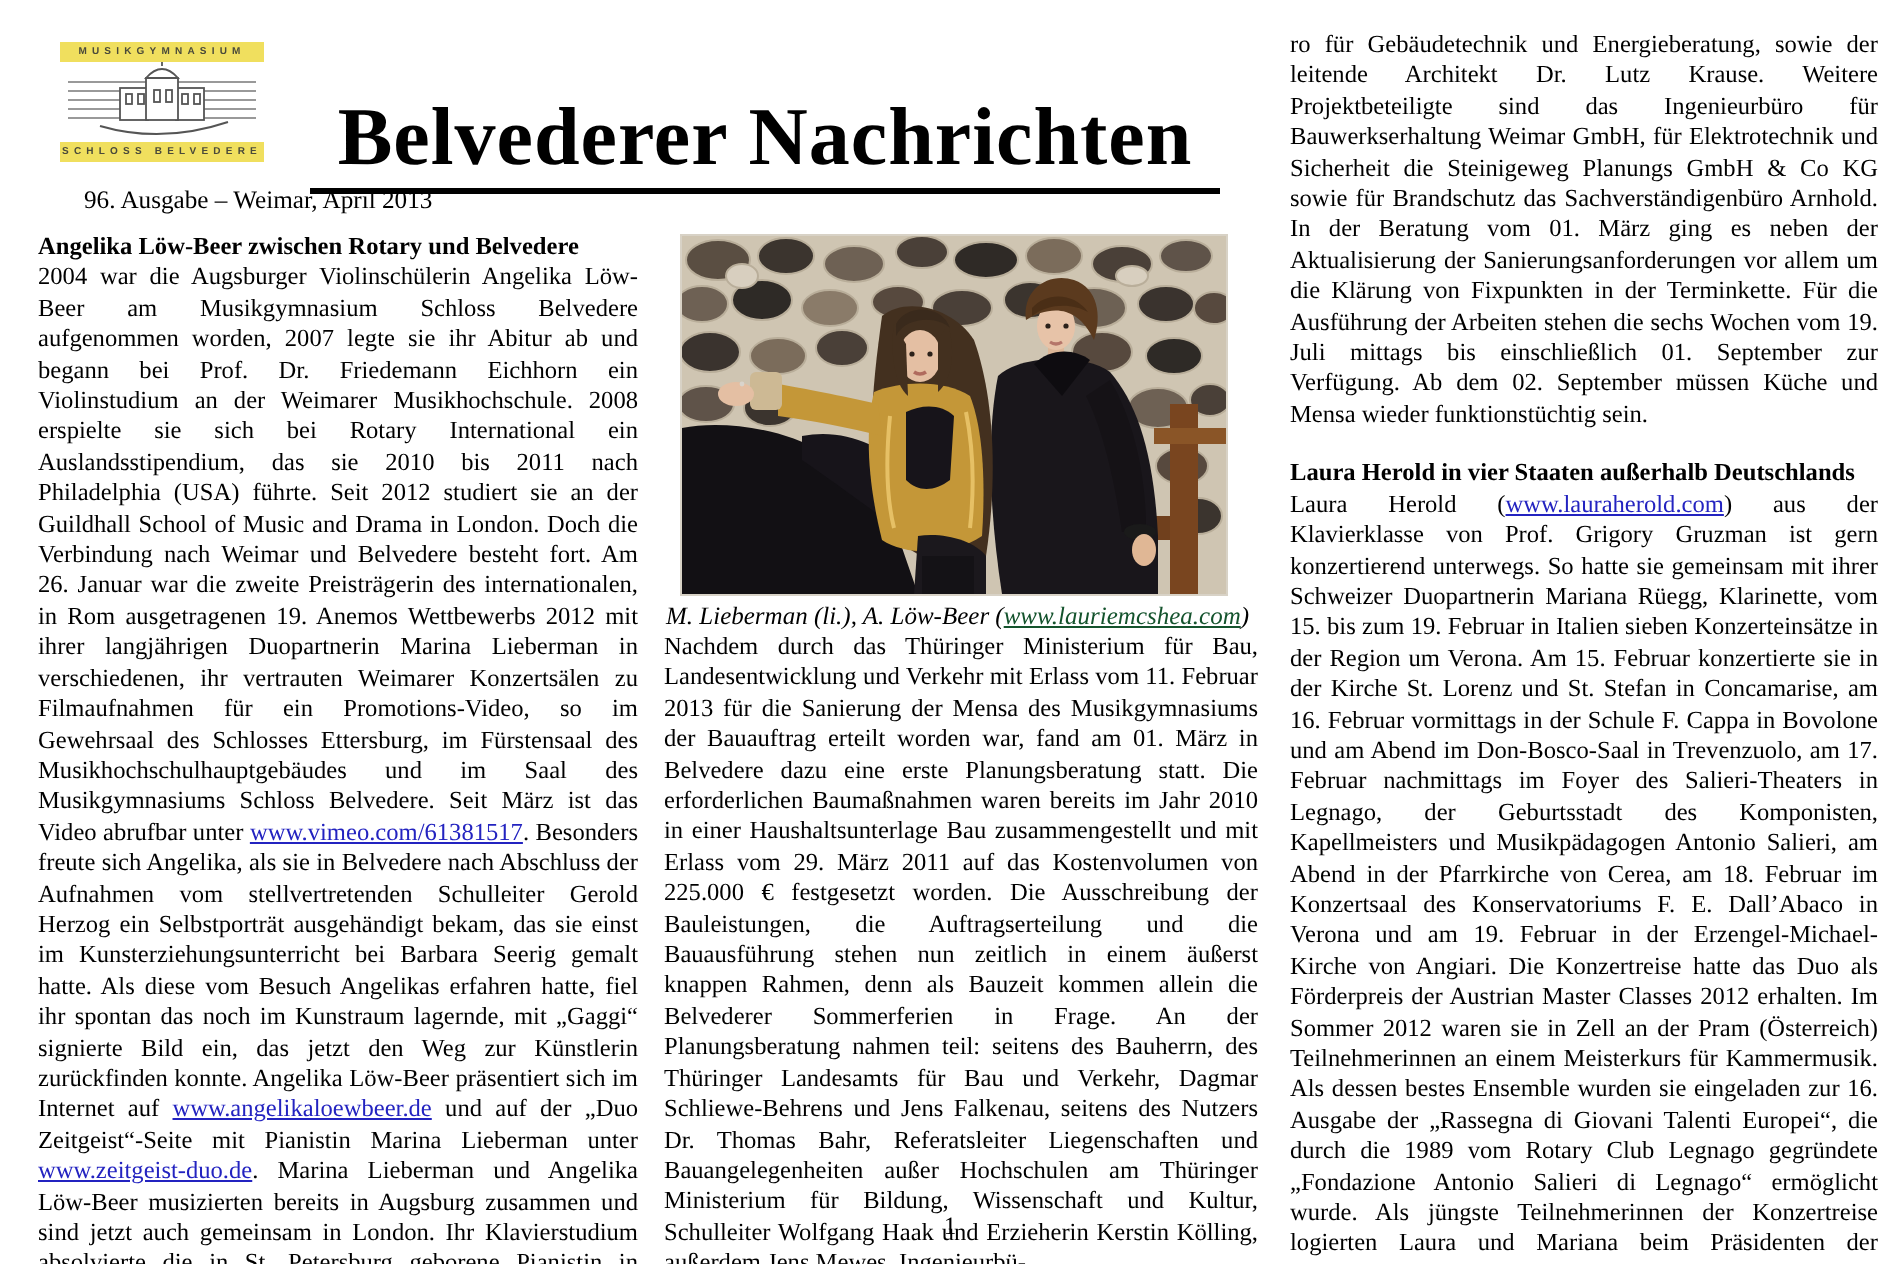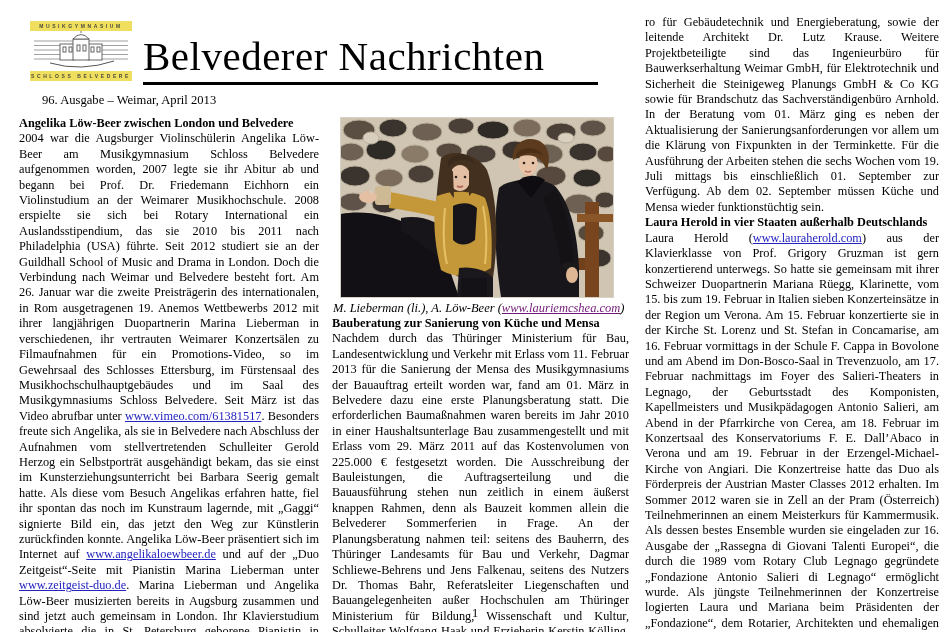--- a/index.html
+++ b/index.html
@@ -10,32 +10,32 @@
   
   .logo{position:absolute;left:30px;top:21px;width:102px;}
   .logo-band{
     background:#f0df5e;color:#4a4a3a;text-align:center;
     font-family:"Liberation Sans", sans-serif;font-weight:bold;
     font-size:5px;letter-spacing:2.6px;padding:3px 0 2px 0;line-height:5px;
   }
   .logo-art{height:40px;background:#fff;}
   .logo-art svg{display:block;width:102px;height:40px;}
   .title{
-    position:absolute;left:143px;top:34px;width:455px;margin:0;
-    font-size:41px;font-weight:normal;text-align:left;letter-spacing:.5px;
+    position:absolute;left:143px;top:34px;width:455px;margin:12px;
+    font-size:41px;font-weight:bold;text-align:center;letter-spacing:.5px;
     border-bottom:3.5px solid #000;padding-bottom:4px;line-height:44px;white-space:nowrap;
   }
   .issue{position:absolute;left:42px;top:93px;font-size:12.6px;}
   
   .col{position:absolute;text-align:justify;font-size:12.3px;line-height:15.4px;}
   .col1{left:19px;top:116px;width:300px;}
   .col2{left:332px;top:112px;width:297px;}
   .col3{left:645px;top:15px;width:294px;}
   .col h2{font-size:12.3px;line-height:15.4px;font-weight:bold;margin:0;text-align:left;}
-  .col h2.gap-above{}
+  .col h2.gap-above{margin-top:14px;}
   .col p{margin:0;}
   a.link{cursor:pointer;}
   
   .photo{width:272px;height:179px;margin:5px 0 0 8px;border:1px solid #d8d2c6;}
   .photo svg{display:block;width:272px;height:179px;}
   .caption{font-style:italic;font-size:12.5px;line-height:15px;text-align:left;margin:3px 0 0 1px;white-space:nowrap;}
   
   .footer{position:absolute;left:0;top:606px;width:950px;text-align:center;font-size:12.5px;}
 </style>
 <title>Belvederer Nachrichten</title></head>
@@ -70,21 +70,21 @@
         <path d="M20,32 Q51,41 84,30" fill="none" stroke="#555" stroke-width="1"></path>
       </svg>
     </div>
     <div class="logo-band">SCHLOSS BELVEDERE</div>
   </div>
 
   <h1 class="title">Belvederer Nachrichten</h1>
   <div class="issue">96. Ausgabe – Weimar, April 2013</div>
 
   <section class="col col1">
-    <h2>Angelika Löw-Beer zwischen London und Belvedere</h2>
+    <h2>Angelika Löw-Beer zwischen Rotary und Belvedere</h2>
     <p>2004 war die Augsburger Violinschülerin Angelika Löw-Beer am Musikgymnasium Schloss Belvedere aufgenommen worden, 2007 legte sie ihr Abitur ab und begann bei Prof. Dr. Friedemann Eichhorn ein Violinstudium an der Weimarer Musikhochschule. 2008 erspielte sie sich bei Rotary International ein Auslandsstipendium, das sie 2010 bis 2011 nach Philadelphia (USA) führte. Seit 2012 studiert sie an der Guildhall School of Music and Drama in London. Doch die Verbindung nach Weimar und Belvedere besteht fort. Am 26. Januar war die zweite Preisträgerin des internationalen, in Rom ausgetragenen 19. Anemos Wettbewerbs 2012 mit ihrer langjährigen Duopartnerin Marina Lieberman in verschiedenen, ihr vertrauten Weimarer Konzertsälen zu Filmaufnahmen für ein Promotions-Video, so im Gewehrsaal des Schlosses Ettersburg, im Fürstensaal des Musikhochschulhauptgebäudes und im Saal des Musikgymnasiums Schloss Belvedere. Seit März ist das Video abrufbar unter <a class="link" href="#" style="color: rgb(35, 35, 192);">www.vimeo.com/61381517</a>. Besonders freute sich Angelika, als sie in Belvedere nach Abschluss der Aufnahmen vom stellvertretenden Schulleiter Gerold Herzog ein Selbstporträt ausgehändigt bekam, das sie einst im Kunsterziehungsunterricht bei Barbara Seerig gemalt hatte. Als diese vom Besuch Angelikas erfahren hatte, fiel ihr spontan das noch im Kunstraum lagernde, mit „Gaggi“ signierte Bild ein, das jetzt den Weg zur Künstlerin zurückfinden konnte. Angelika Löw-Beer präsentiert sich im Internet auf <a class="link" href="#" style="color: rgb(35, 35, 192);">www.angelikaloewbeer.de</a> und auf der „Duo Zeitgeist“-Seite mit Pianistin Marina Lieberman unter <a class="link" href="#" style="color: rgb(35, 35, 192);">www.zeitgeist-duo.de</a>. Marina Lieberman und Angelika Löw-Beer musizierten bereits in Augsburg zusammen und sind jetzt auch gemeinsam in London. Ihr Klavierstudium absolvierte die in St. Petersburg geborene Pianistin in Nürnberg und Augsburg und erfüllt in London neben Konzertverpflichtungen verschiedene Unterrichtsverträge, so im London Music Centre und in der South Musico School ().</p>
   </section>
 
   <section class="col col2">
     <div class="photo">
       <svg viewBox="0 0 272 179" preserveAspectRatio="none" xmlns="http://www.w3.org/2000/svg">
 
         <rect x="0" y="0" width="272" height="179" fill="#cfc5b2"></rect>
         <g stroke="#b9ae9a" stroke-width="1">
           <ellipse cx="18" cy="12" rx="16" ry="10" fill="#5a4e42"></ellipse>
@@ -156,22 +156,21 @@
         <path d="M106,44 C104,58 106,74 113,80 L112,54 Z" fill="#43301f"></path>
         <path d="M133,44 C137,58 135,72 128,78 L128,52 Z" fill="#43301f"></path>
         <path d="M107,44 C112,34 130,34 134,46 C128,40 112,40 107,50 Z" fill="#3a2a1c"></path>
         <circle cx="115" cy="59" r="1.3" fill="#2b211a"></circle>
           <circle cx="124" cy="59" r="1.3" fill="#2b211a"></circle>
         <path d="M116,68 q3,2 6,0" stroke="#b06b5e" stroke-width="1.8" fill="none"></path>
         <path d="M118,150 C130,148 146,152 152,160 L152,179 L116,179 Z" fill="#1b181d"></path>
         <rect x="120" y="160" width="26" height="19" fill="#141216"></rect>
       </svg>
     </div>
-    <div class="caption">M. Lieberman (li.), A. Löw-Beer  (<a class="link" href="#" style="color: #701a75;">www.lauriemcshea.com</a>)</div>
-    <h2 class="gap-above">Bauberatung zur Sanierung von Küche und Mensa</h2>
+    <div class="caption">M. Lieberman (li.), A. Löw-Beer  (<a class="link" href="#" style="color: #14532d;">www.lauriemcshea.com</a>)</div>
     <p>Nachdem durch das Thüringer Ministerium für Bau, Landesentwicklung und Verkehr mit Erlass vom 11. Februar 2013 für die Sanierung der Mensa des Musikgymnasiums der Bauauftrag erteilt worden war, fand am 01. März in Belvedere dazu eine erste Planungsberatung statt. Die erforderlichen Baumaßnahmen waren bereits im Jahr 2010 in einer Haushaltsunterlage Bau zusammengestellt und mit Erlass vom 29. März 2011 auf das Kostenvolumen von 225.000 € festgesetzt worden. Die Ausschreibung der Bauleistungen, die Auftragserteilung und die Bauausführung stehen nun zeitlich in einem äußerst knappen Rahmen, denn als Bauzeit kommen allein die Belvederer Sommerferien in Frage. An der Planungsberatung nahmen teil: seitens des Bauherrn, des Thüringer Landesamts für Bau und Verkehr, Dagmar Schliewe-Behrens und Jens Falkenau, seitens des Nutzers Dr. Thomas Bahr, Referatsleiter Liegenschaften und Bauangelegenheiten außer Hochschulen am Thüringer Ministerium für Bildung, Wissenschaft und Kultur, Schulleiter Wolfgang Haak und Erzieherin Kerstin Kölling, außerdem Jens Mewes, Ingenieurbü-</p>
   </section>
 
   <section class="col col3">
     <p>ro für Gebäudetechnik und Energieberatung, sowie der leitende Architekt Dr. Lutz Krause. Weitere Projektbeteiligte sind das Ingenieurbüro für Bauwerkserhaltung Weimar GmbH, für Elektrotechnik und Sicherheit die Steinigeweg Planungs GmbH &amp; Co KG sowie für Brandschutz das Sachverständigenbüro Arnhold. In der Beratung vom 01. März ging es neben der Aktualisierung der Sanierungsanforderungen vor allem um die Klärung von Fixpunkten in der Terminkette. Für die Ausführung der Arbeiten stehen die sechs Wochen vom 19. Juli mittags bis einschließlich 01. September zur Verfügung. Ab dem 02. September müssen Küche und Mensa wieder funktionstüchtig sein.</p>
     <h2 class="gap-above">Laura Herold in vier Staaten außerhalb Deutschlands</h2>
     <p>Laura Herold (<a class="link" href="#" style="color: rgb(35, 35, 192);">www.lauraherold.com</a>) aus der Klavierklasse von Prof. Grigory Gruzman ist gern konzertierend unterwegs. So hatte sie gemeinsam mit ihrer Schweizer Duopartnerin Mariana Rüegg, Klarinette, vom 15. bis zum 19. Februar in Italien sieben Konzerteinsätze in der Region um Verona. Am 15. Februar konzertierte sie in der Kirche St. Lorenz und St. Stefan in Concamarise, am 16. Februar vormittags in der Schule F. Cappa in Bovolone und am Abend im Don-Bosco-Saal in  Trevenzuolo, am 17. Februar nachmittags im Foyer des Salieri-Theaters in Legnago, der Geburtsstadt des Komponisten, Kapellmeisters und Musikpädagogen Antonio Salieri, am Abend in der Pfarrkirche von Cerea, am 18. Februar im Konzertsaal des Konservatoriums F. E. Dall’Abaco in Verona und am 19. Februar in der Erzengel-Michael-Kirche von Angiari. Die Konzertreise hatte das Duo als Förderpreis der Austrian Master Classes 2012 erhalten. Im Sommer 2012 waren sie in Zell an der Pram (Österreich) Teilnehmerinnen an einem Meisterkurs für Kammermusik. Als dessen bestes Ensemble wurden sie eingeladen zur 16. Ausgabe der „Rassegna di Giovani Talenti Europei“, die durch die 1989 vom Rotary Club Legnago gegründete „Fondazione Antonio Salieri di Legnago“ ermöglicht wurde. Als jüngste Teilnehmerinnen der Konzertreise logierten Laura und Mariana beim Präsidenten der „Fondazione“, dem Rotarier, Architekten und ehemaligen Bürgermeister von Legnago, Mario Mattioli. Vater Herold schrieb am 11. März: „Gelungene und gut besuchte Konzerte, stilvolle Nachkonzertanlässe mit dem Konzertpublikum und der Besuch von Venedig rundeten eine vorzüglich organisierte [...] Kon-</p>
   </section>
 
   <div class="footer">

